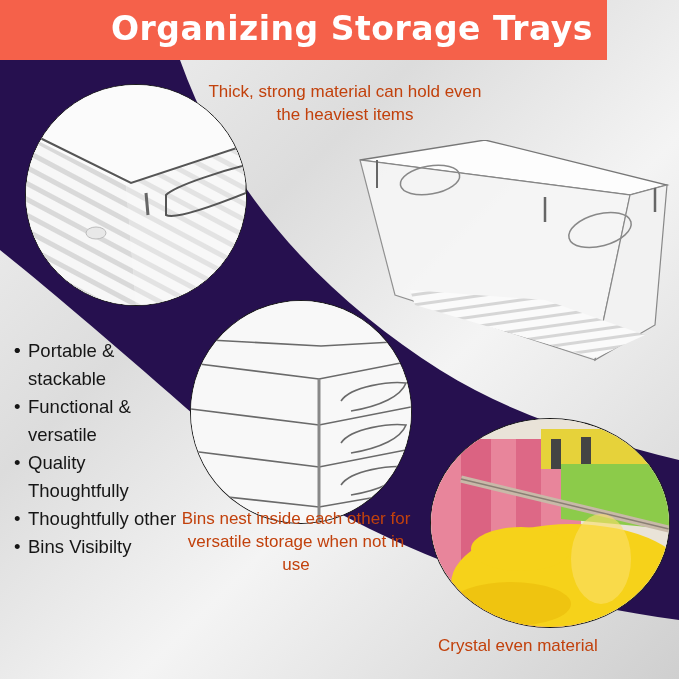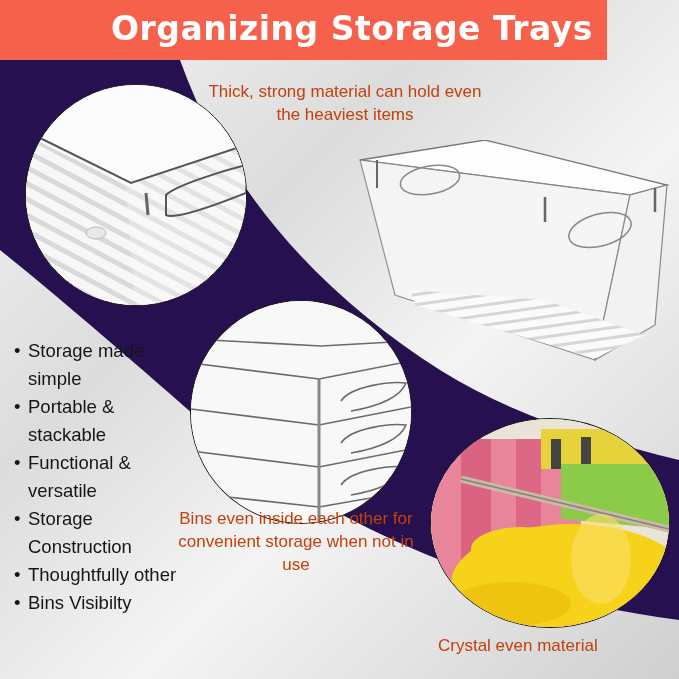--- a/index.html
+++ b/index.html
@@ -102,23 +102,23 @@
     <polygon points="55,150 190,160 290,195 240,218 60,165" fill="url(#ridges2)"></polygon>
     <ellipse cx="75" cy="40" rx="30" ry="14" fill="none" stroke="#888" stroke-width="1.5" transform="rotate(-10 75 40)"></ellipse>
     <ellipse cx="245" cy="90" rx="32" ry="16" fill="none" stroke="#888" stroke-width="1.5" transform="rotate(-15 245 90)"></ellipse>
     <path d="M22,20 L22,48" stroke="#666" stroke-width="2"></path>
     <path d="M190,57 L190,82" stroke="#666" stroke-width="2.5"></path>
     <path d="M300,48 L300,72" stroke="#666" stroke-width="2.5"></path>
   </svg>
 </div>
 
 <div class="caption cap1">Thick, strong material can hold even the heaviest items</div>
-<div class="caption cap2">Bins even inside each other for convenient storage when not in use</div>
+<div class="caption cap2">Bins nest inside each other for versatile storage when not in use</div>
 <div class="caption cap3">Crystal even material</div>
 
 <ul class="bullets">
-  <li><span class="dot">•</span><span>Storage made simple</span></li>
+  <li><span class="dot">•</span></li>
   <li><span class="dot">•</span><span>Portable &amp; stackable</span></li>
   <li><span class="dot">•</span><span>Functional &amp; versatile</span></li>
-  <li><span class="dot">•</span><span>Storage Construction</span></li>
+  <li><span class="dot">•</span><span>Quality Thoughtfully</span></li>
   <li><span class="dot">•</span><span>Thoughtfully other</span></li>
   <li><span class="dot">•</span><span>Bins Visibilty</span></li>
 </ul>
 
 </body></html>

